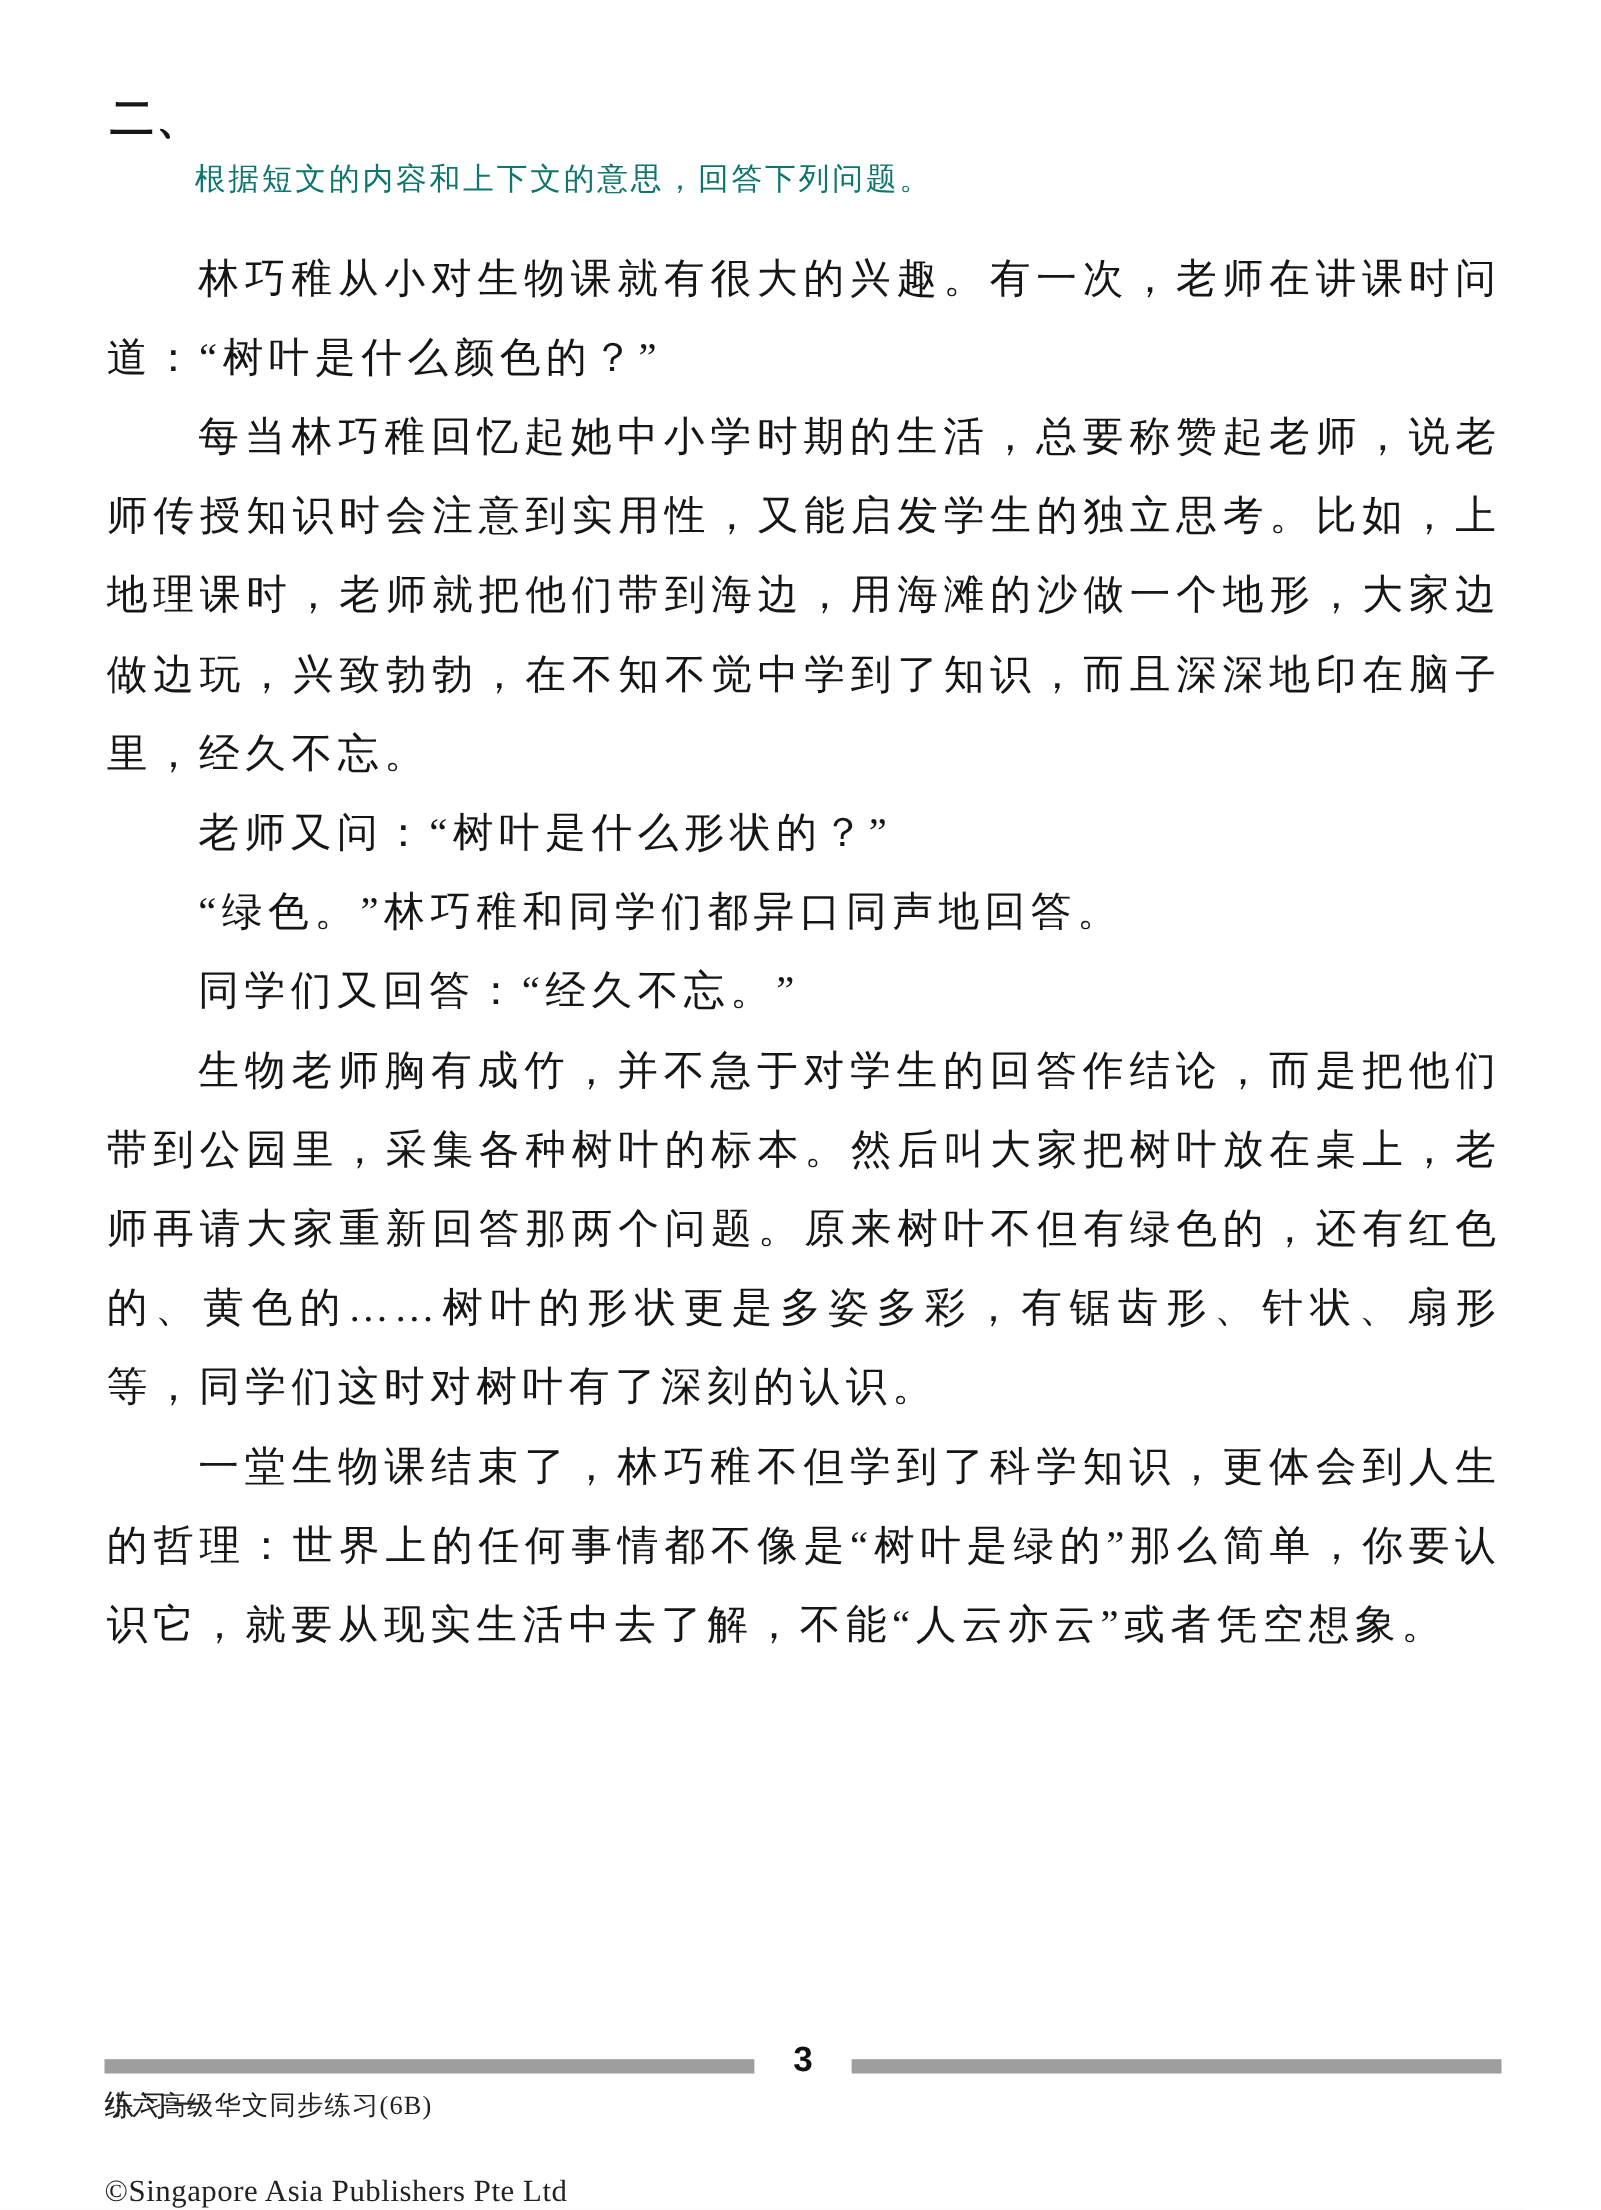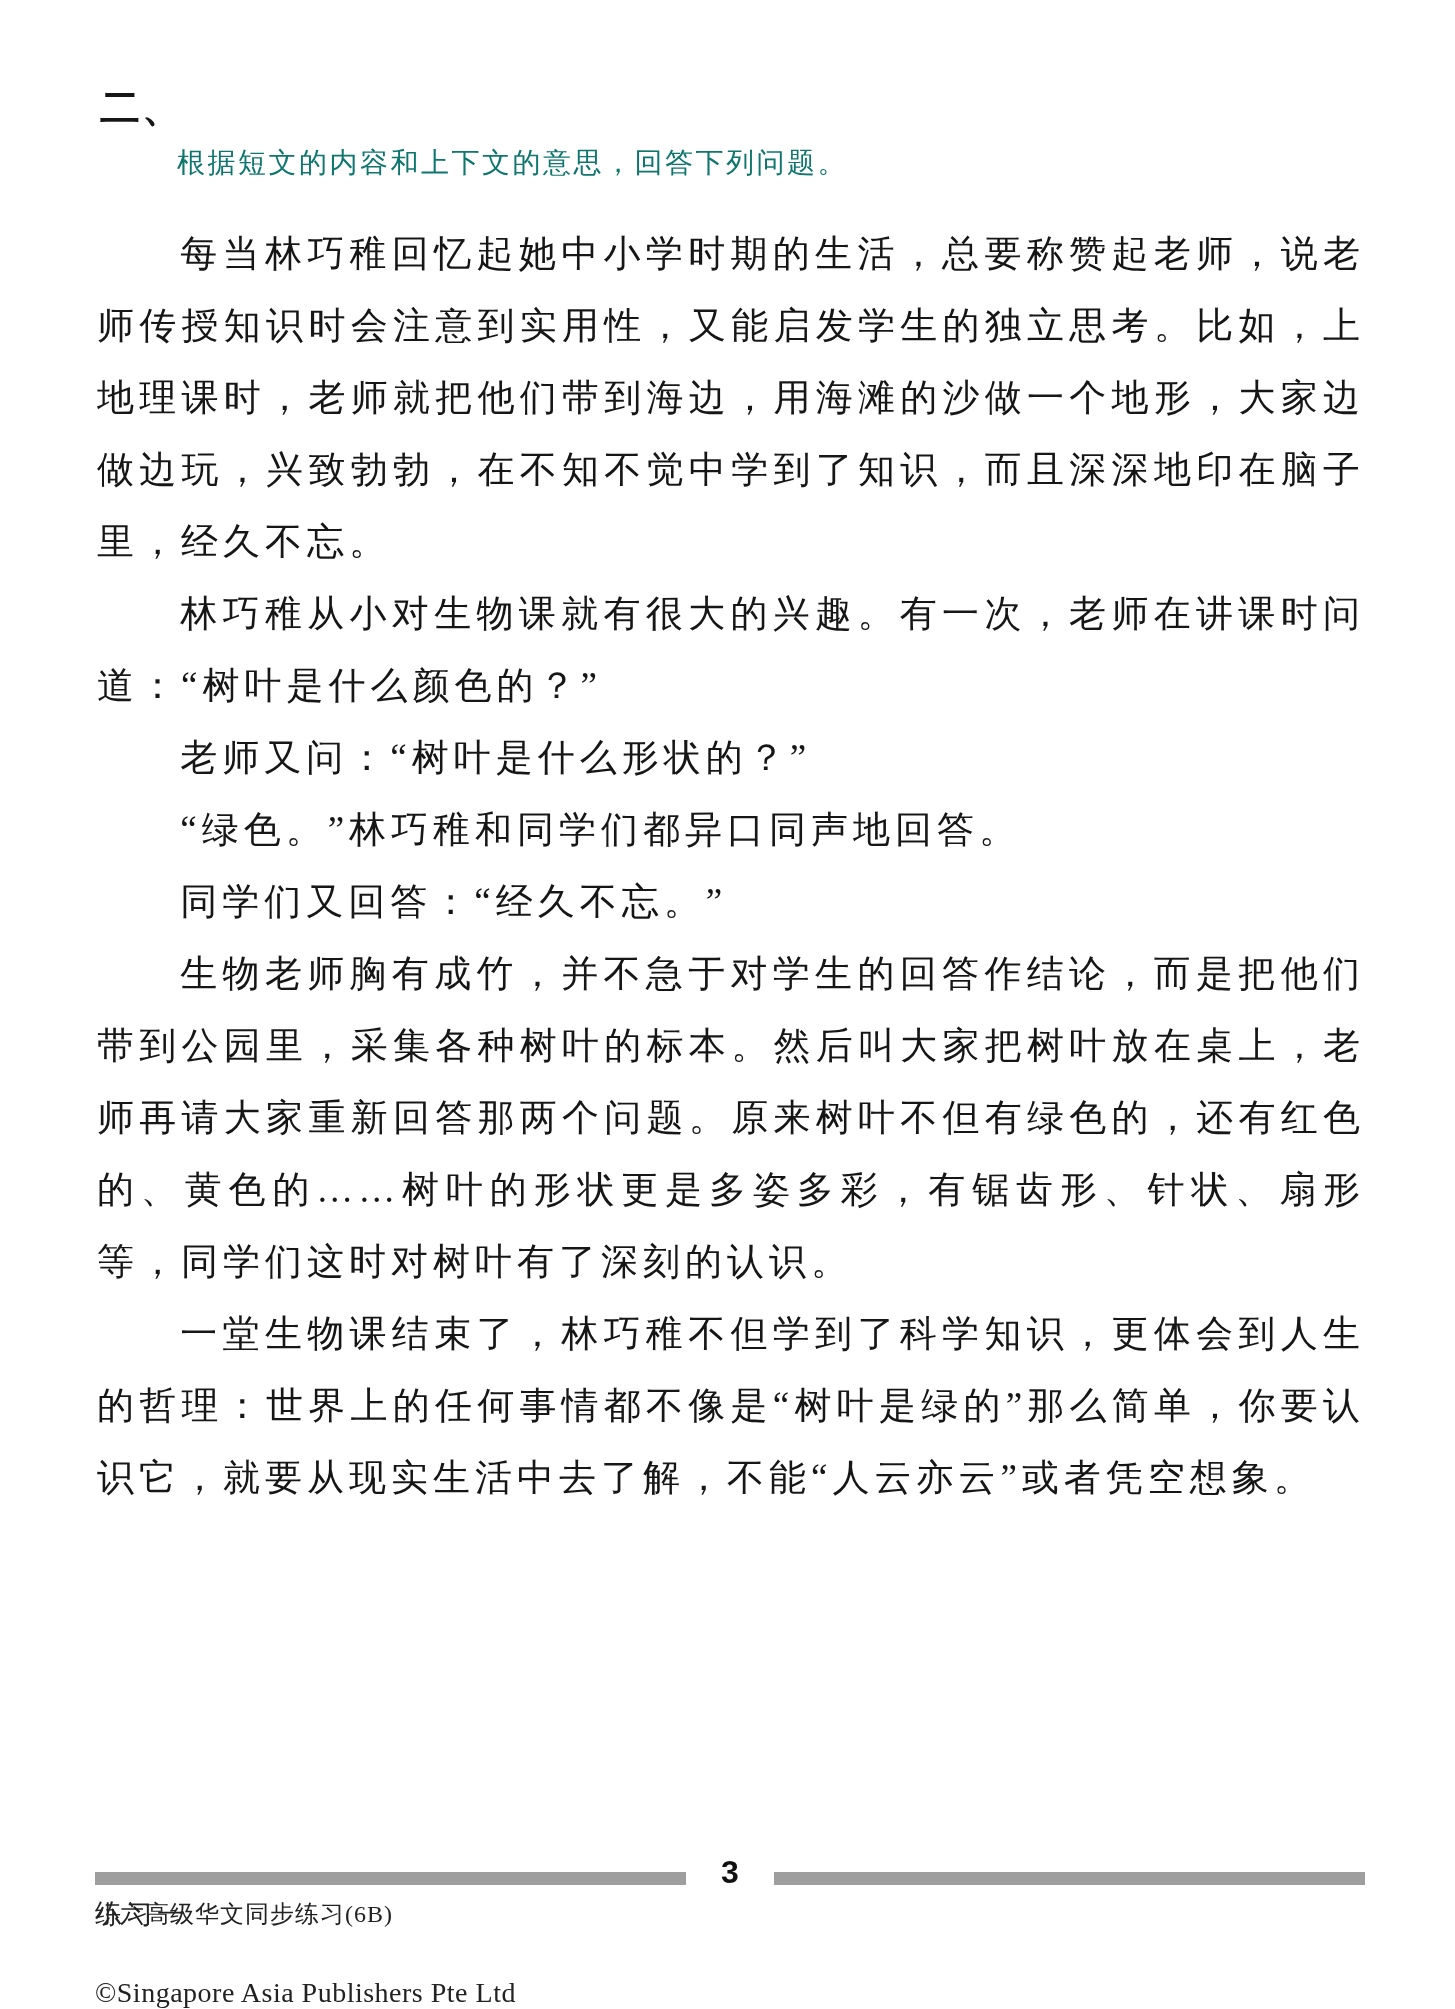--- a/index.html
+++ b/index.html
@@ -117,22 +117,22 @@
 
 <div class="page">
 
   <div class="section-header">
     <span class="section-number">二、</span>
   </div>
 
   <div class="instruction">根据短文的内容和上下文的意思，回答下列问题。</div>
 
   <div class="passage">
+    <p>林巧稚从小对生物课就有很大的兴趣。有一次，老师在讲课时问道：“树叶是什么颜色的？”</p>
     <p>每当林巧稚回忆起她中小学时期的生活，总要称赞起老师，说老师传授知识时会注意到实用性，又能启发学生的独立思考。比如，上地理课时，老师就把他们带到海边，用海滩的沙做一个地形，大家边做边玩，兴致勃勃，在不知不觉中学到了知识，而且深深地印在脑子里，经久不忘。</p>
-    <p>林巧稚从小对生物课就有很大的兴趣。有一次，老师在讲课时问道：“树叶是什么颜色的？”</p>
     <p>老师又问：“树叶是什么形状的？”</p>
     <p>“绿色。”林巧稚和同学们都异口同声地回答。</p>
     <p>同学们又回答：“经久不忘。”</p>
     <p>生物老师胸有成竹，并不急于对学生的回答作结论，而是把他们带到公园里，采集各种树叶的标本。然后叫大家把树叶放在桌上，老师再请大家重新回答那两个问题。原来树叶不但有绿色的，还有红色的、黄色的……树叶的形状更是多姿多彩，有锯齿形、针状、扇形等，同学们这时对树叶有了深刻的认识。</p>
     <p>一堂生物课结束了，林巧稚不但学到了科学知识，更体会到人生的哲理：世界上的任何事情都不像是“树叶是绿的”那么简单，你要认识它，就要从现实生活中去了解，不能“人云亦云”或者凭空想象。</p>
   </div>
 
   <div class="footer-rule">
     <div class="rule-seg"></div>
     <div class="rule-gap">

